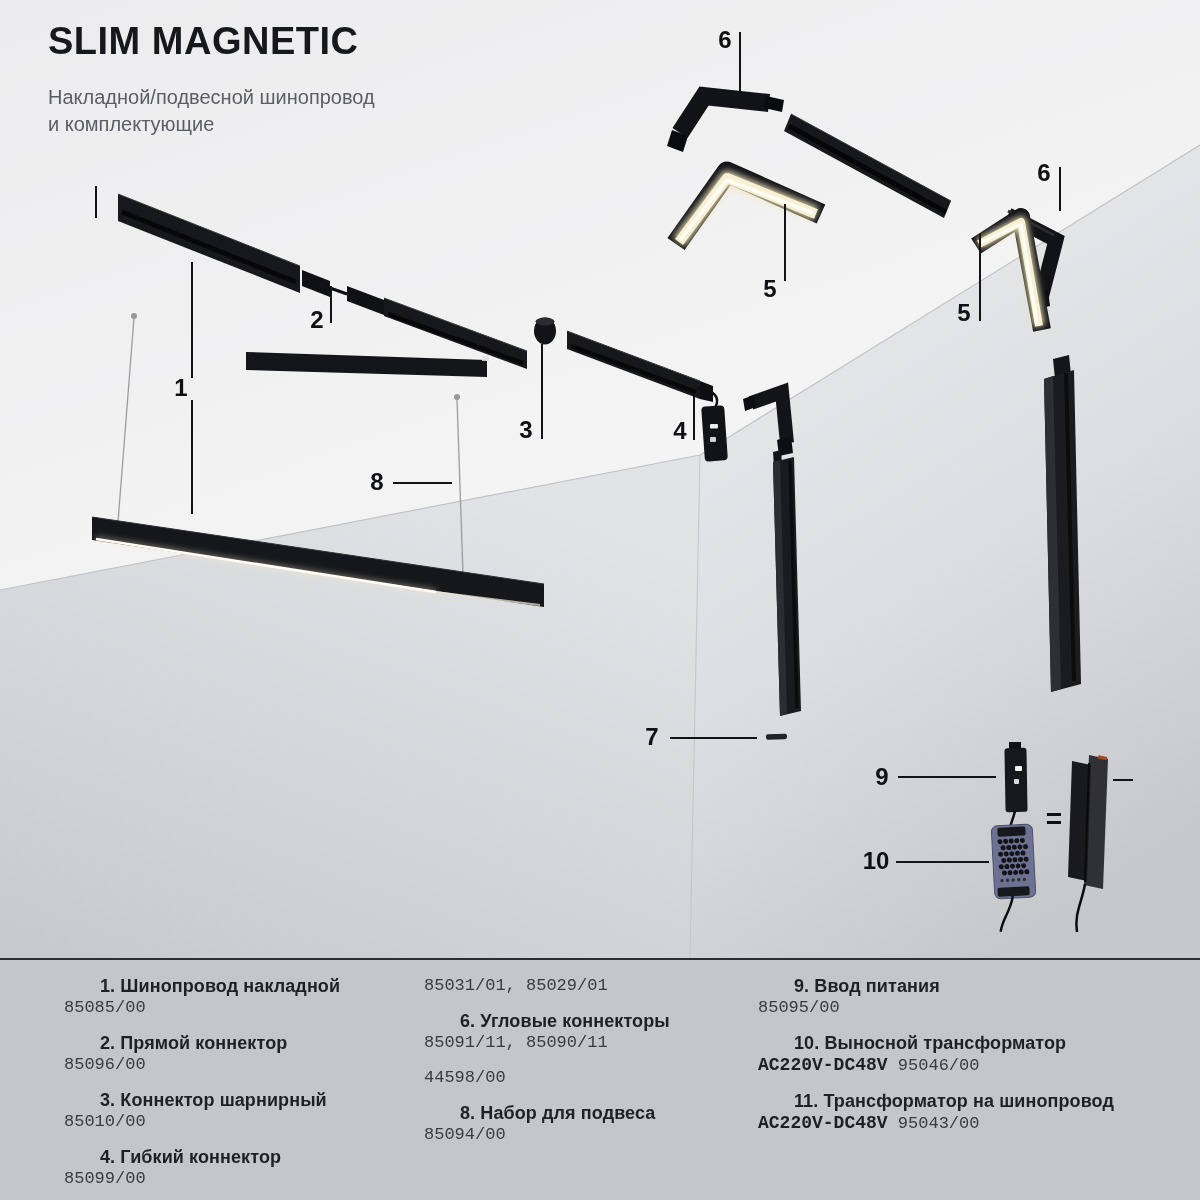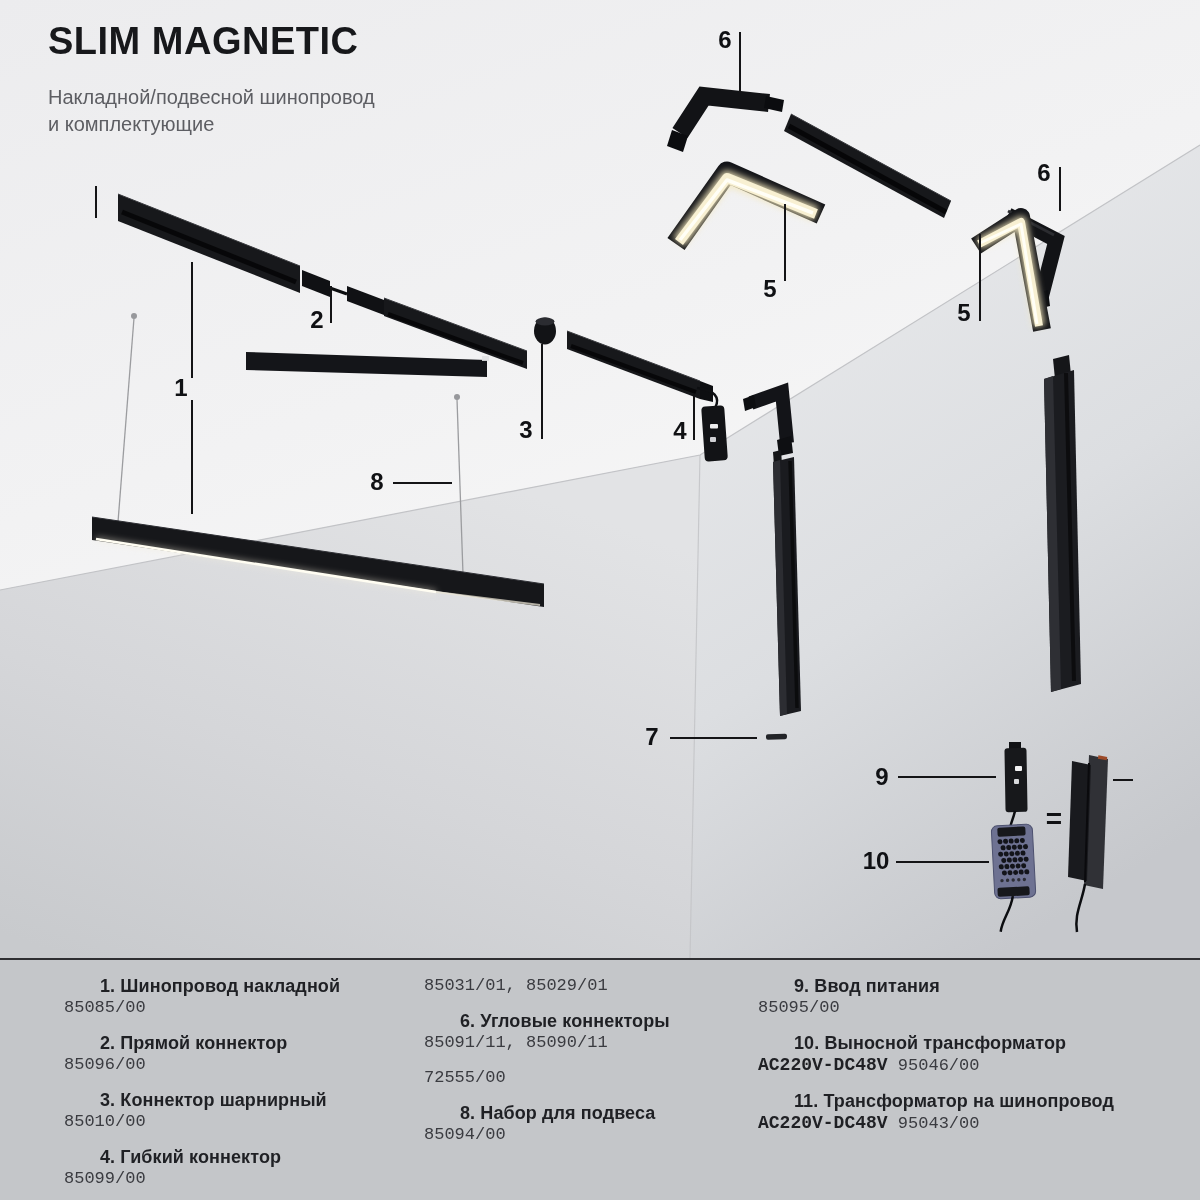--- a/index.html
+++ b/index.html
@@ -301,21 +301,21 @@
   <div class="legend-item">
     <div class="li-code"><span class="li-code-text">85031/01, 85029/01</span></div>
   </div>
 
   <div class="legend-item">
     <div class="li-name">6. Угловые коннекторы</div>
     <div class="li-code"><span class="li-code-text">85091/11, 85090/11</span></div>
   </div>
 
   <div class="legend-item">
-    <div class="li-code"><span class="li-code-text">72555/00</span></div>
+    <div class="li-code"><span class="li-code-text">44598/00</span></div>
   </div>
 
   <div class="legend-item">
     <div class="li-name">8. Набор для подвеса</div>
     <div class="li-code"><span class="li-code-text">85094/00</span></div>
   </div>
 </div>
     <div class="lcol c3" id="lcol-2">
   <div class="legend-item">
     <div class="li-name">9. Ввод питания</div>

